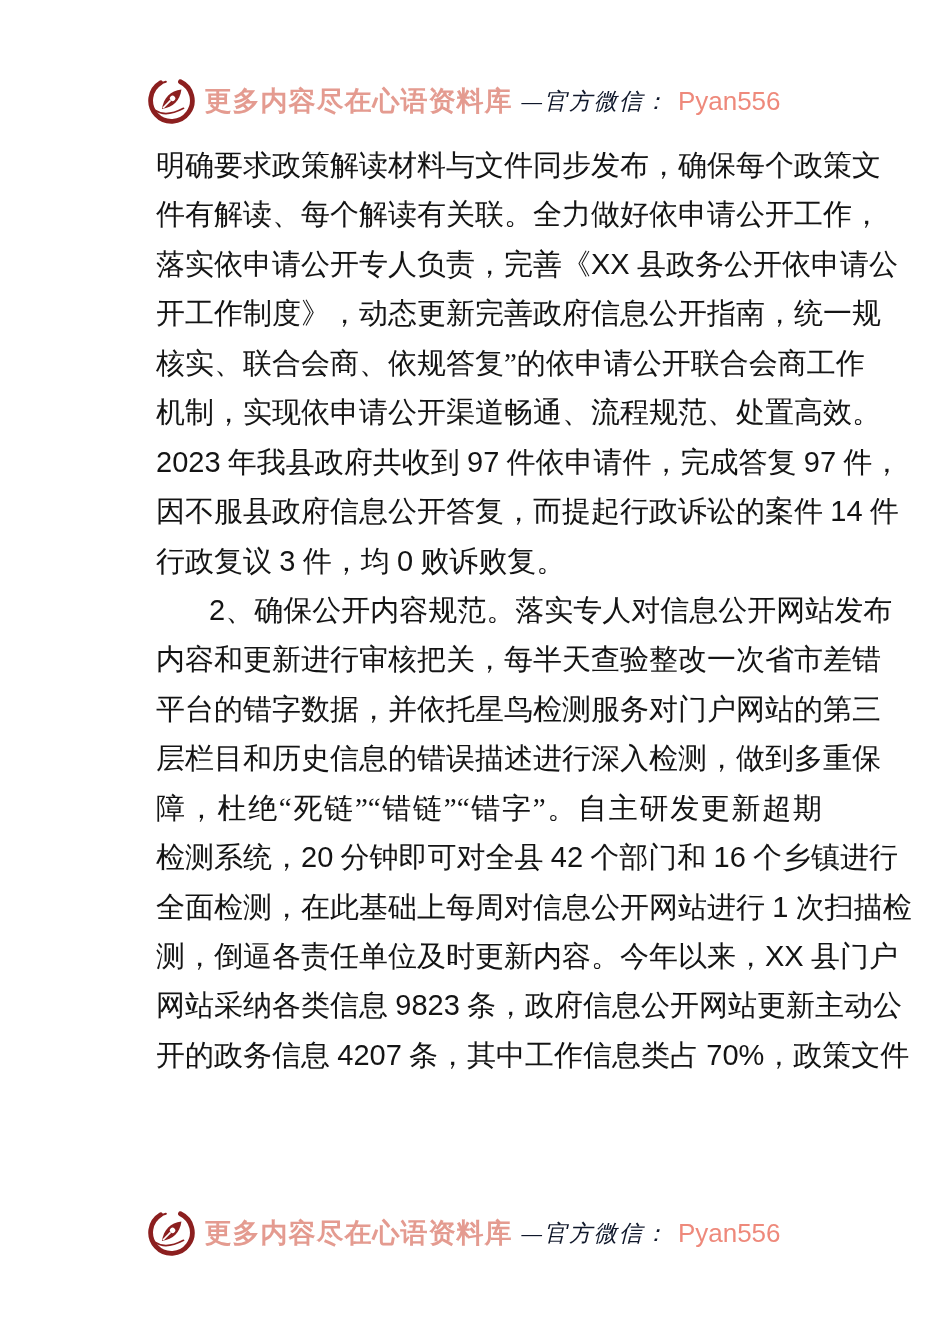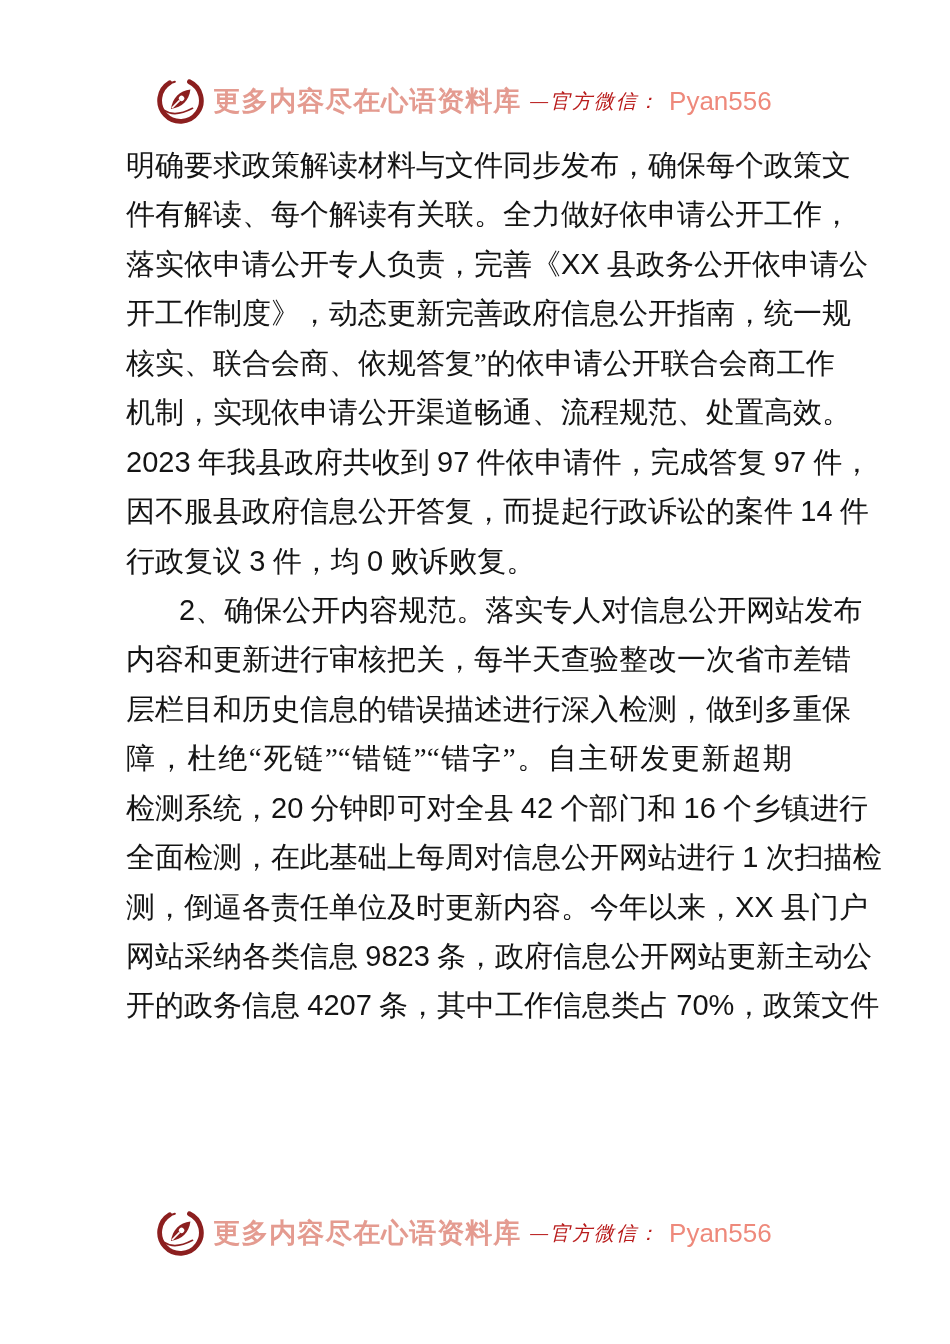--- a/index.html
+++ b/index.html
@@ -32,37 +32,37 @@
   .logo-wrap { width: 50px; height: 52px; flex: 0 0 auto; }
 
   .brand {
     font-size: 27px;
     font-weight: bold;
     letter-spacing: 1px;
     color: #e49b90;
     font-family: Liberation Serif, serif;
   }
   .wm-label {
-    font-size: 20px;
+    font-size: 23px;
     font-style: italic;
     letter-spacing: 2px;
-    color: #b91c1c;
+    color: #0f172a;
     font-family: "Liberation Serif", serif;
   }
   .wm-id {
     font-size: 26px;
     color: #ee897b;
     font-family: "Liberation Sans", sans-serif;
   }
 
   
   .doc-body {
     position: absolute;
     top: 141px;
-    left: 126px;
+    left: 156px;
     width: 666px;
   }
   .line {
     height: 49.45px;
     line-height: 49.45px;
     font-size: 29px;
     color: #141414;
     text-align: justify;
     text-align-last: justify;
     box-sizing: border-box;
@@ -100,20 +100,21 @@
     <div class="line">件有解读、每个解读有关联。全力做好依申请公开工作，</div>
     <div class="line">落实依申请公开专人负责，完善《<span class="latin">XX</span> 县政务公开依申请公</div>
     <div class="line">开工作制度》，动态更新完善政府信息公开指南，统一规</div>
     <div class="line">核实、联合会商、依规答复”的依申请公开联合会商工作</div>
     <div class="line">机制，实现依申请公开渠道畅通、流程规范、处置高效。</div>
     <div class="line"><span class="latin">2023</span> 年我县政府共收到 <span class="latin">97</span> 件依申请件，完成答复 <span class="latin">97</span> 件，</div>
     <div class="line">因不服县政府信息公开答复，而提起行政诉讼的案件 <span class="latin">14</span> 件</div>
     <div class="line short">行政复议 <span class="latin">3</span> 件，均 <span class="latin">0</span> 败诉败复。</div>
     <div class="line indent"><span class="latin">2</span>、确保公开内容规范。落实专人对信息公开网站发布</div>
     <div class="line">内容和更新进行审核把关，每半天查验整改一次省市差错</div>
+    <div class="line">平台的错字数据，并依托星鸟检测服务对门户网站的第三</div>
     <div class="line">层栏目和历史信息的错误描述进行深入检测，做到多重保</div>
     <div class="line">障，杜绝“死链”“错链”“错字”。自主研发更新超期</div>
     <div class="line">检测系统，<span class="latin">20</span> 分钟即可对全县 <span class="latin">42</span> 个部门和 <span class="latin">16</span> 个乡镇进行</div>
     <div class="line">全面检测，在此基础上每周对信息公开网站进行 <span class="latin">1</span> 次扫描检</div>
     <div class="line">测，倒逼各责任单位及时更新内容。今年以来，<span class="latin">XX</span> 县门户</div>
     <div class="line">网站采纳各类信息 <span class="latin">9823</span> 条，政府信息公开网站更新主动公</div>
     <div class="line">开的政务信息 <span class="latin">4207</span> 条，其中工作信息类占 <span class="latin">70%</span>，政策文件</div>
   </div>
 
   <div class="watermark bottom">

